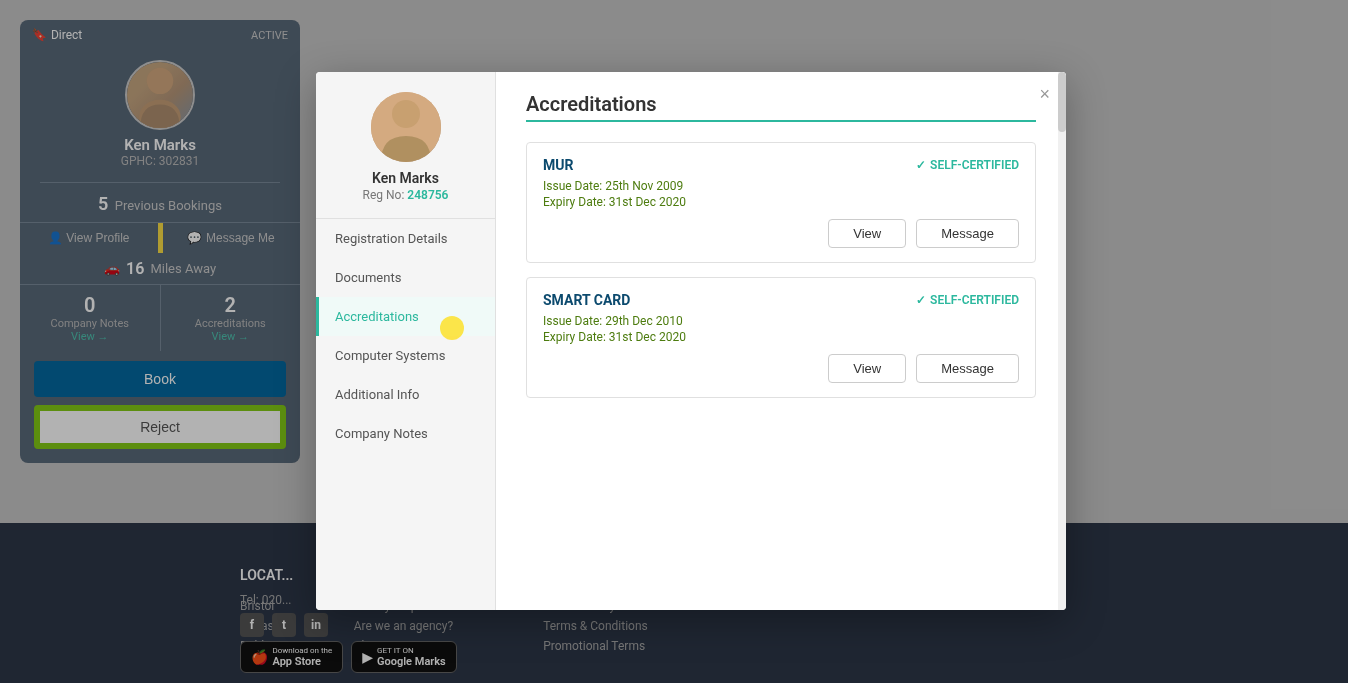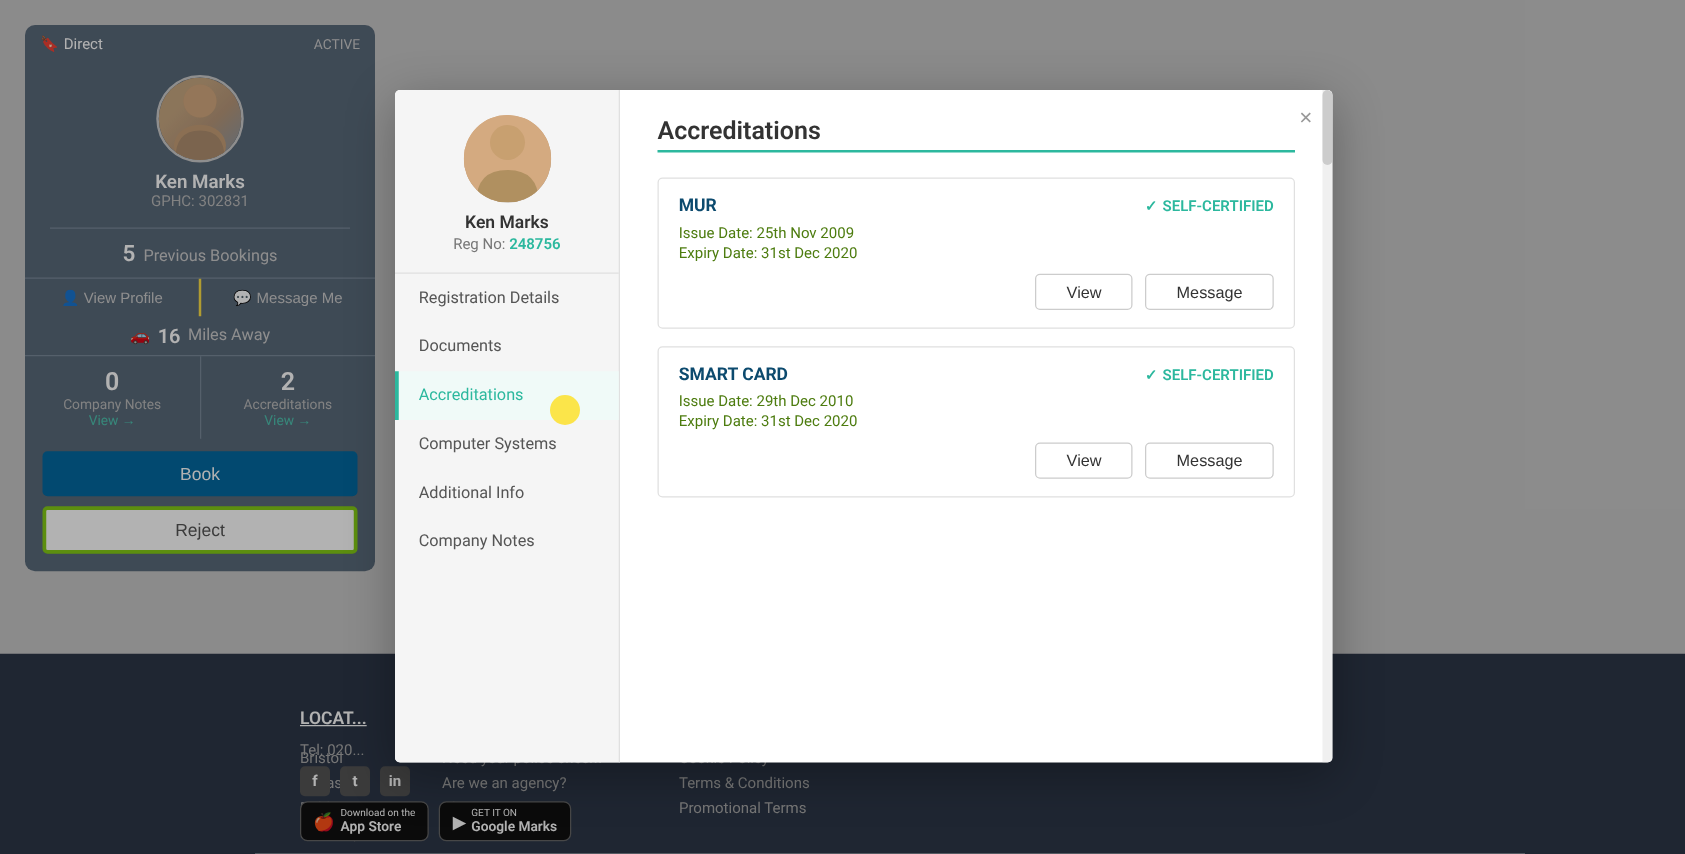--- a/index.html
+++ b/index.html
@@ -89,21 +89,21 @@
       flex: 1;
       padding: 8px 4px;
       text-align: center;
       font-size: 12px;
       color: #ccc;
       cursor: pointer;
       border: none;
       background: none;
     }
     .profile-action-btn:first-child {
-      border-right: 2px solid #fde047;
+      border-right: 5px solid #fde047;
     }
 
     .profile-miles {
       display: flex; align-items: center; justify-content: center;
       gap: 6px; padding: 6px 0;
       font-size: 13px; color: #ccc;
     }
     .profile-stats {
       display: flex; border-top: 1px solid #7a8a9a;
     }
@@ -128,21 +128,21 @@
       border-radius: 4px;
       padding: 10px;
       width: calc(100% - 28px);
       font-size: 14px;
       cursor: pointer;
     }
     .profile-reject-btn {
       margin: 4px 14px 14px;
       background: white;
       color: #555;
-      border: 3px solid #84cc16;
+      border: 6px solid #84cc16;
       border-radius: 4px;
       padding: 8px;
       width: calc(100% - 28px);
       font-size: 14px;
       cursor: pointer;
     }
 
     
     .footer-bg {
       position: absolute;
@@ -169,21 +169,20 @@
       font-size: 12px;
       color: #aaa;
     }
     .footer-location {
       position: absolute;
       bottom: 100px;
       left: 240px;
       color: white;
       font-size: 14px;
       font-weight: 600;
-      text-decoration: underline;
     }
     .footer-tel {
       position: absolute;
       bottom: 76px;
       left: 240px;
       color: #aaa;
       font-size: 12px;
     }
     .footer-social {
       position: absolute;

